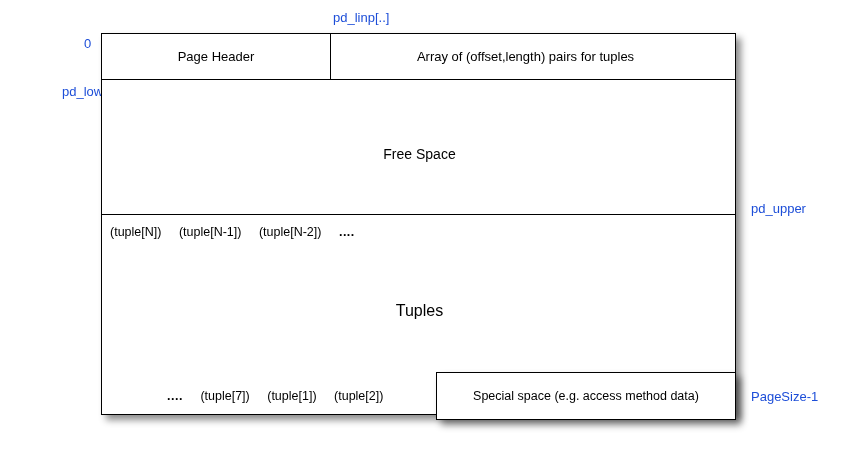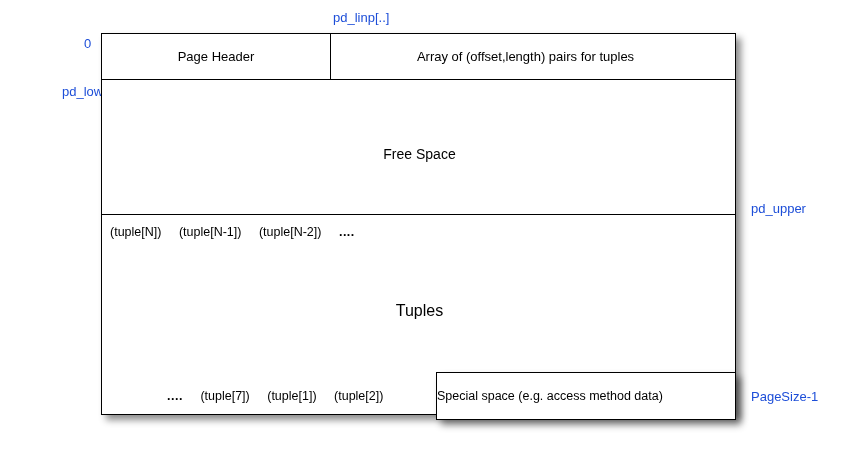--- a/index.html
+++ b/index.html
@@ -118,20 +118,21 @@
     left: 436px;
     top: 372px;
     width: 300px;
     height: 48px;
     box-sizing: border-box;
     border: 1.4px solid #000;
     background: #ffffff;
     box-shadow: 5px 5px 7px rgba(0,0,0,0.45);
     display: flex;
     align-items: center;
+    justify-content: center;
   }
   .special-box .special-text {
     font-size: 12.5px;
     line-height: 1;
     white-space: nowrap;
     color: #000;
   }
 
   
   .lbl-pd-linp   { left: 333px;  top: 11px;  font-size: 13px; }

